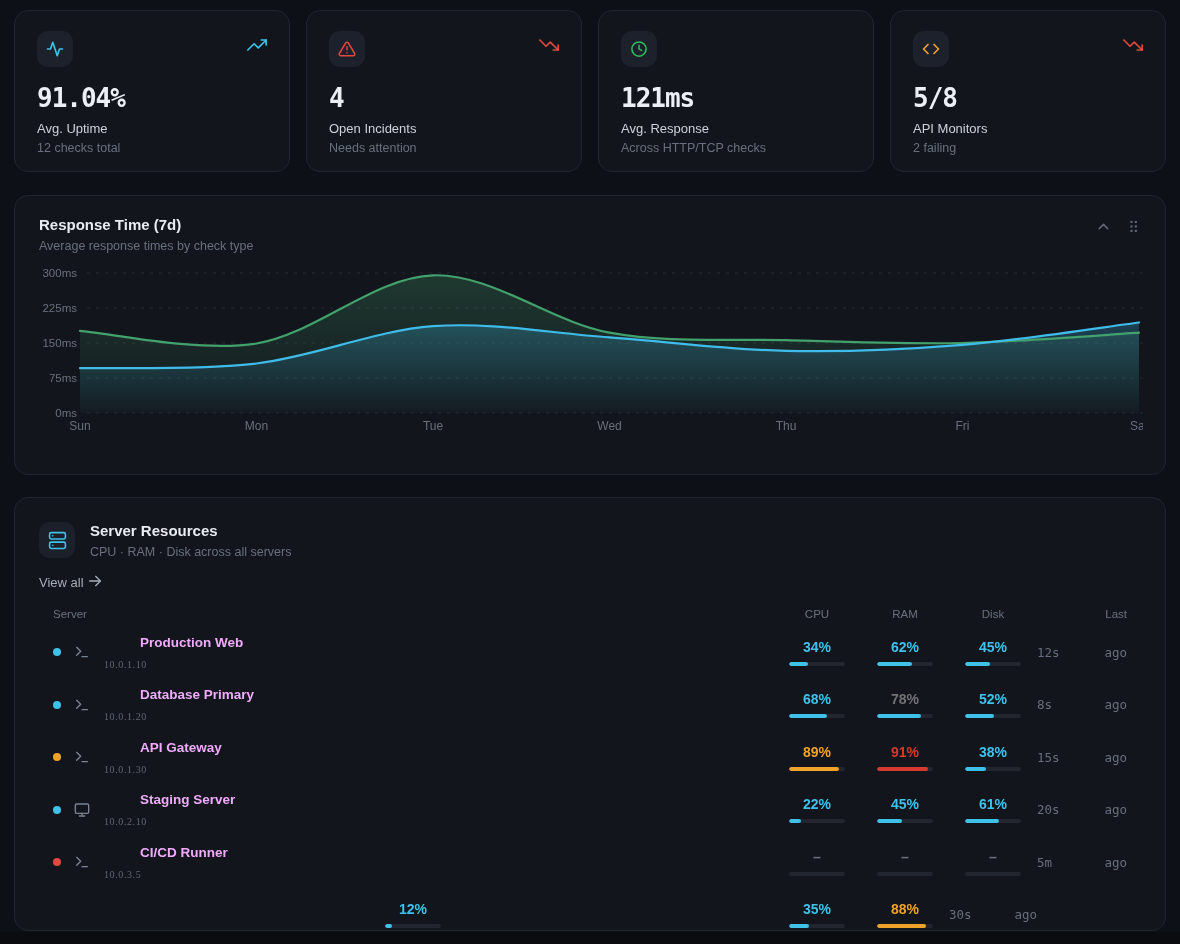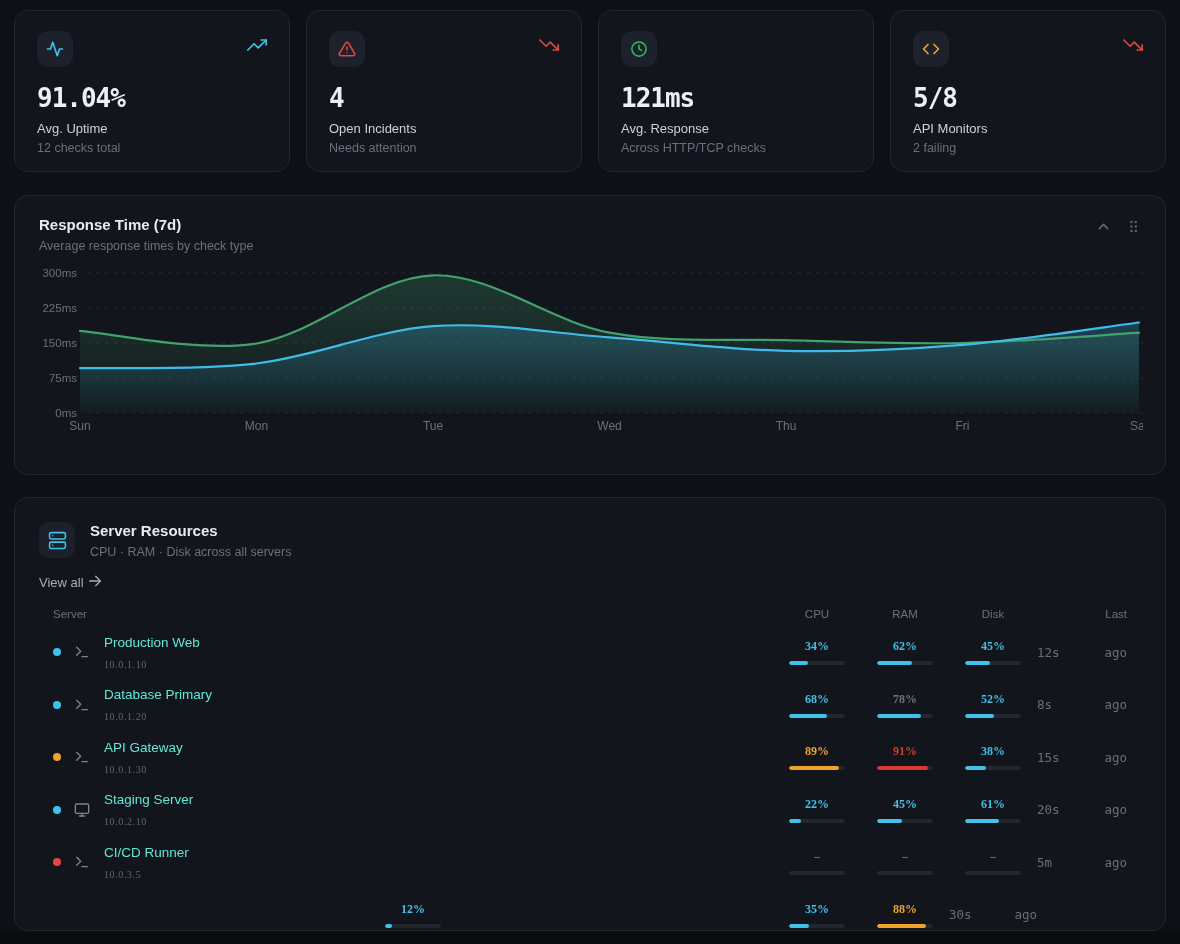--- a/index.html
+++ b/index.html
@@ -58,26 +58,26 @@
   .tbl-grid { display:grid; grid-template-columns:1fr 88px 88px 88px 90px;
     padding:0 14px; align-items:center; }
   .tbl-head { margin-top:16px; font-size:11.5px; color:#6a7280; }
   .tbl-head .c { text-align:center; }
   .tbl-head .r { text-align:right; }
   .rows { margin-top:6px; }
   .srow { height:52.5px; }
   .scell { display:flex; align-items:center; }
   .dot { width:8px; height:8px; border-radius:50%; margin-right:13px; flex:none; }
   .dev { display:flex; margin-right:14px; flex:none; }
-  .sname { font-size:13.5px; font-weight:400; color:#5eead4; }
+  .sname { font-size:13.5px; font-weight:700; color:#f0abfc;margin-left:36px; }
   .sip { margin-top:9px; font-size:10px; letter-spacing:.6px; color:#5f6776;
     font-family:Liberation Serif, serif; }
   .mcell { display:flex; flex-direction:column; align-items:center; }
-  .mval { font-size:12px; font-weight:bold;
-    font-family:Liberation Serif, serif; }
+  .mval { font-size:14px; font-weight:bold;
+    font-family:Liberation Sans, sans-serif; }
   .bar { width:56px; height:4px; border-radius:2px; background:#21262f;
     margin-top:7px; overflow:hidden; display:block; }
   .fill { display:block; height:100%; border-radius:2px; }
   .lcell { display:flex; justify-content:space-between; align-items:center; gap:26px;
     font-size:12.5px; color:#676f7e;
     font-family:"DejaVu Sans Mono","Liberation Mono",monospace; }
   .bottom-strip { position:absolute; left:0; right:0; bottom:0; height:12px; background:#0a0c10; }
 </style>
 </head>
 <body>

